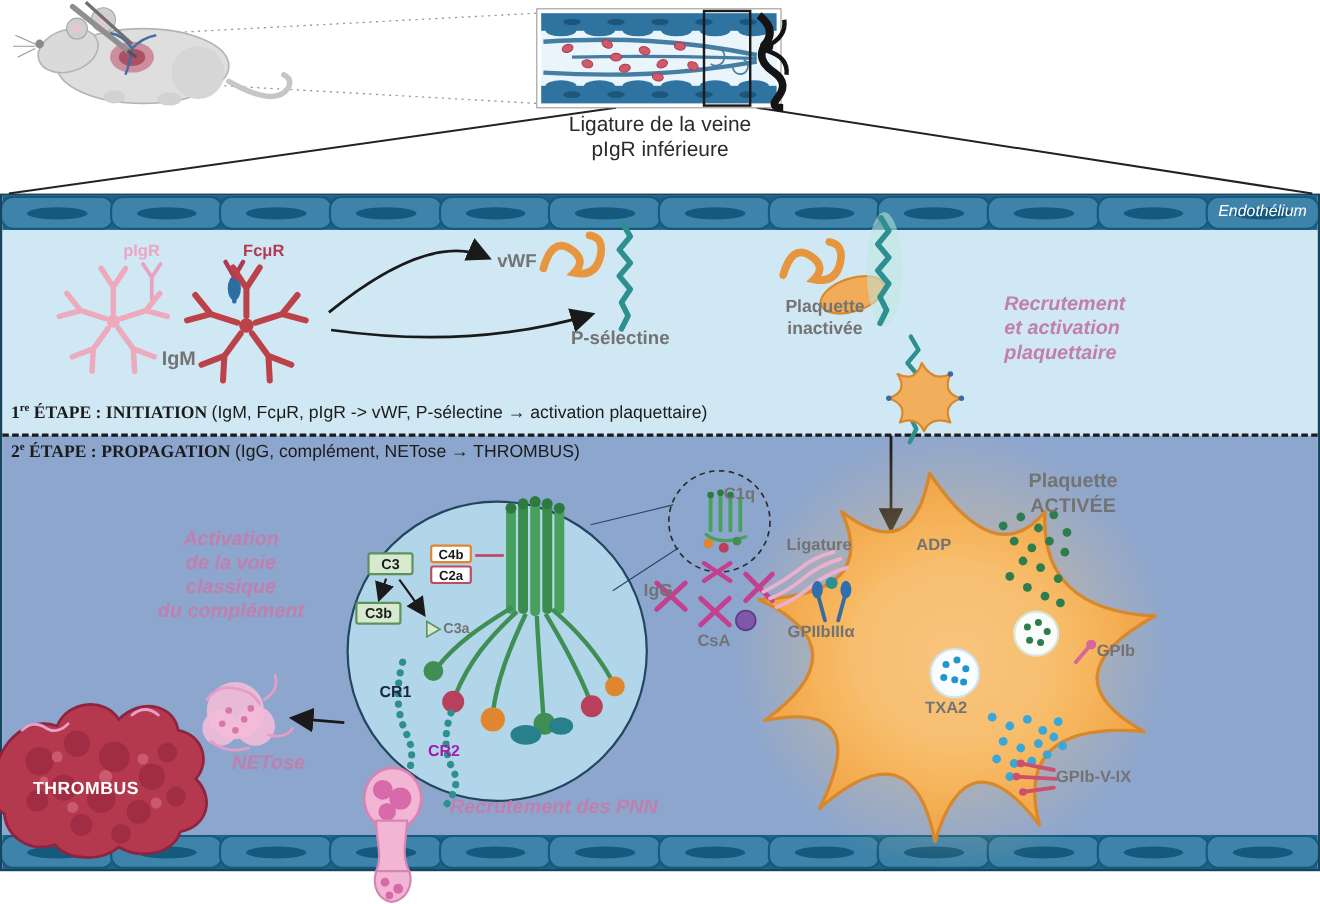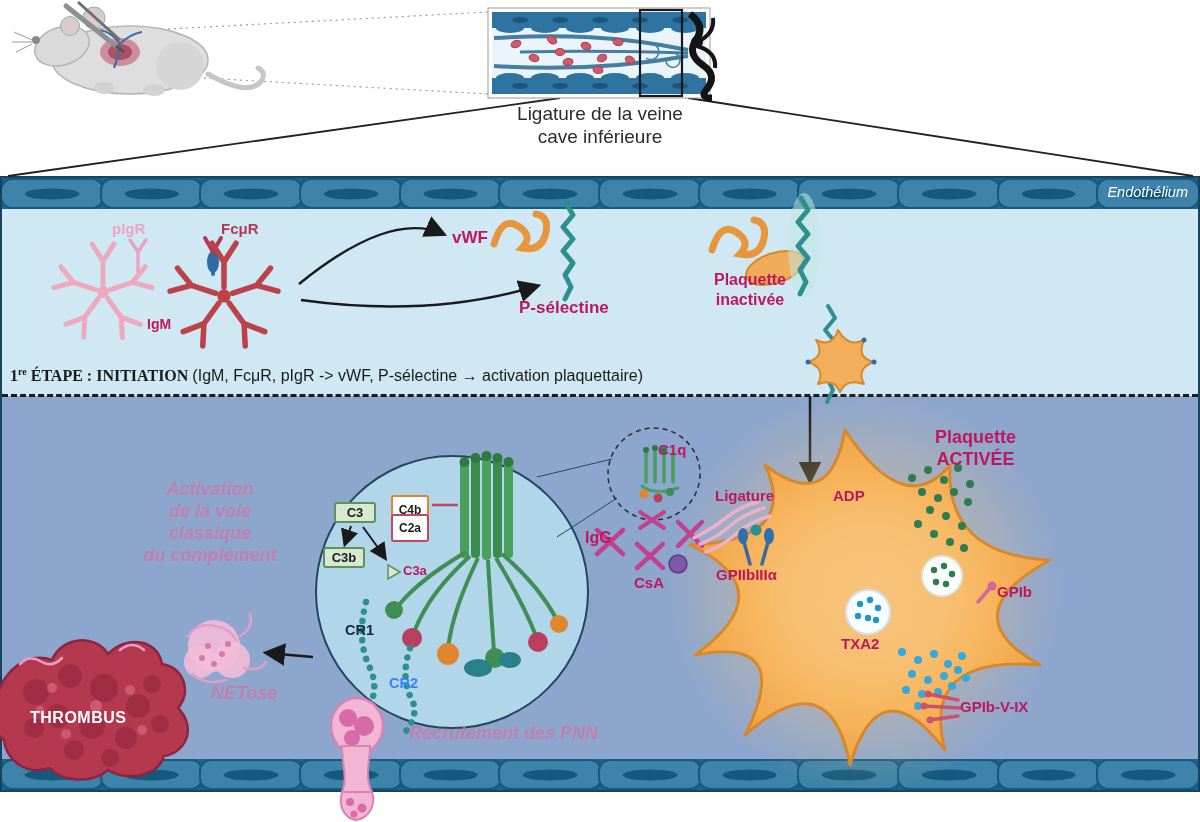--- a/index.html
+++ b/index.html
@@ -11,21 +11,21 @@
   .lumen-lower{position:absolute;left:0;top:218px;width:100%;height:363px;background:#8da6ce;}
   .divider{position:absolute;left:0;top:216px;width:100%;border-top:3px dashed #1b1b1b;}
   .endo{position:absolute;left:0;width:100%;height:31px;background:#1f6289;display:flex;}
   .endo.top{top:0;}
   .endo.bottom{top:581px;}
   .endo-cell{flex:1;position:relative;background:#3e83a9;border:2px solid #155a7e;border-radius:12px;margin:0 -2px;}
   .endo-cell::after{content:"";position:absolute;left:50%;top:50%;width:55%;height:11px;
                     transform:translate(-50%,-50%);background:#155a7e;border-radius:50%;}
   #art{position:absolute;left:0;top:0;z-index:2;pointer-events:none;}
   
-  .lbl{position:absolute;z-index:3;color:#be185d;line-height:1.22;font-weight:700;}
+  .lbl{position:absolute;z-index:3;color:#737373;line-height:1.22;font-weight:700;}
   .reg{font-weight:400;}
   .pre{white-space:pre-line;}
   .ctr{text-align:center;}
   .rt{text-align:right;}
   .it{font-style:italic;}
   .pink{color:#c17fae;font-style:italic;font-weight:700;}
   .stage{font-size:16px;font-weight:400;color:#1b1b1b;}
   .stage b{font-weight:700;font-family:Liberation Serif, serif;}
   .stage sup{font-size:10px;}
   .tag{position:absolute;z-index:3;display:flex;align-items:center;justify-content:center;
@@ -430,51 +430,57 @@
       <circle cx="352" cy="738" r="8" fill="#d86aaa"></circle>
       <path d="M342,746 C342,766 348,778 342,792 L372,792 C364,776 370,762 370,746 Z" fill="#f2b6d4" stroke="#d684b4" stroke-width="2"></path>
       <path d="M342,792 C338,806 344,818 356,820 C370,818 376,804 372,792 Z" fill="#f2b6d4" stroke="#d684b4" stroke-width="2"></path>
       <circle cx="350" cy="802" r="4" fill="#d86aaa"></circle>
       <circle cx="362" cy="808" r="4.5" fill="#d86aaa"></circle>
       <circle cx="354" cy="814" r="3.5" fill="#d86aaa"></circle>
     </g>
   </svg>
 
   <div class="lbl ctr pre reg" style="left:460px;top:102px;width:280px;font-size:19px;color:#2b2b2b;">Ligature de la veine
-cave inférieure</div>
+pIgR inférieure</div>
 
   <div class="lbl rt it" style="left:1060px;top:184px;width:128px;font-size:14.5px;color:#ffffff;font-weight:400;">Endothélium</div>
 
 
   <div class="lbl" style="left:112px;top:220px;font-size:15px;color:#eba6c6;">pIgR</div>
   <div class="lbl" style="left:221px;top:220px;font-size:15px;color:#b23a55;">FcμR</div>
-  <div class="lbl" style="left:147px;top:316px;font-size:14px;">IgM</div>
+  <div class="lbl" style="left:147px;top:316px;font-size:18px;">IgM</div>
   <div class="lbl" style="left:452px;top:228px;font-size:17px;">vWF</div>
   <div class="lbl" style="left:519px;top:298px;font-size:17px;">P-sélectine</div>
   <div class="lbl ctr pre" style="left:684px;top:270px;width:132px;font-size:16px;">Plaquette
 inactivée</div>
+  <div class="lbl pink pre" style="left:913px;top:266px;font-size:18px;">Recrutement
+et activation
+plaquettaire</div>
 
   <div class="lbl stage" style="left:10px;top:366px;">
     <b><span>1</span><sup>re</sup><span> ÉTAPE : INITIATION </span></b><span>(IgM, FcμR, pIgR -&gt; vWF, P-sélectine → activation plaquettaire)</span>
+  </div>
+  <div class="lbl stage" style="left:10px;top:401px;">
+    <b><span>2</span><sup>e</sup><span> ÉTAPE : PROPAGATION </span></b><span>(IgG, complément, NETose → THROMBUS)</span>
   </div>
 
   <div class="lbl pink pre ctr" style="left:126px;top:479px;width:168px;font-size:18px;text-align:center;">Activation
 de la voie
 classique
 du complément</div>
 
   <div class="lbl" style="left:658px;top:441px;font-size:15px;">C1q</div>
 
   <div class="tag" style="left:334px;top:502px;width:42px;height:21px;font-size:13px;background:#d7ead0;border:2px solid #5d915d;">C3</div>
-  <div class="tag" style="left:391px;top:495px;width:38px;height:30px;font-size:12px;border:2px solid #e0862e;">C4b</div>
-  <div class="tag" style="left:391px;top:514px;width:38px;height:28px;font-size:12px;border:2px solid #c04a62;">C2a</div>
+  <div class="tag" style="left:391px;top:495px;width:38px;height:17px;font-size:12px;border:2px solid #e0862e;">C4b</div>
+  <div class="tag" style="left:391px;top:514px;width:38px;height:17px;font-size:12px;border:2px solid #c04a62;">C2a</div>
   <div class="tag" style="left:323px;top:547px;width:42px;height:21px;font-size:13px;background:#d7ead0;border:2px solid #5d915d;">C3b</div>
   <div class="lbl" style="left:403px;top:563px;font-size:13px;">C3a</div>
   <div class="lbl" style="left:345px;top:622px;font-size:14.5px;color:#16283c;">CR1</div>
-  <div class="lbl" style="left:389px;top:675px;font-size:14.5px;color:#3b82f6;">CR2</div>
+  <div class="lbl" style="left:389px;top:675px;font-size:14.5px;color:#a21caf;">CR2</div>
 
   <div class="lbl" style="left:585px;top:528px;font-size:16px;">IgG</div>
   <div class="lbl" style="left:634px;top:574px;font-size:15px;">CsA</div>
   <div class="lbl" style="left:715px;top:487px;font-size:15px;">Ligature</div>
   <div class="lbl" style="left:716px;top:566px;font-size:15px;">GPIIbIIIα</div>
   <div class="lbl ctr pre" style="left:898px;top:427px;width:155px;font-size:18px;">Plaquette
 ACTIVÉE</div>
   <div class="lbl" style="left:833px;top:487px;font-size:15px;">ADP</div>
   <div class="lbl" style="left:841px;top:635px;font-size:15px;text-align:right;">TXA2</div>
   <div class="lbl" style="left:997px;top:583px;font-size:15px;">GPIb</div>

